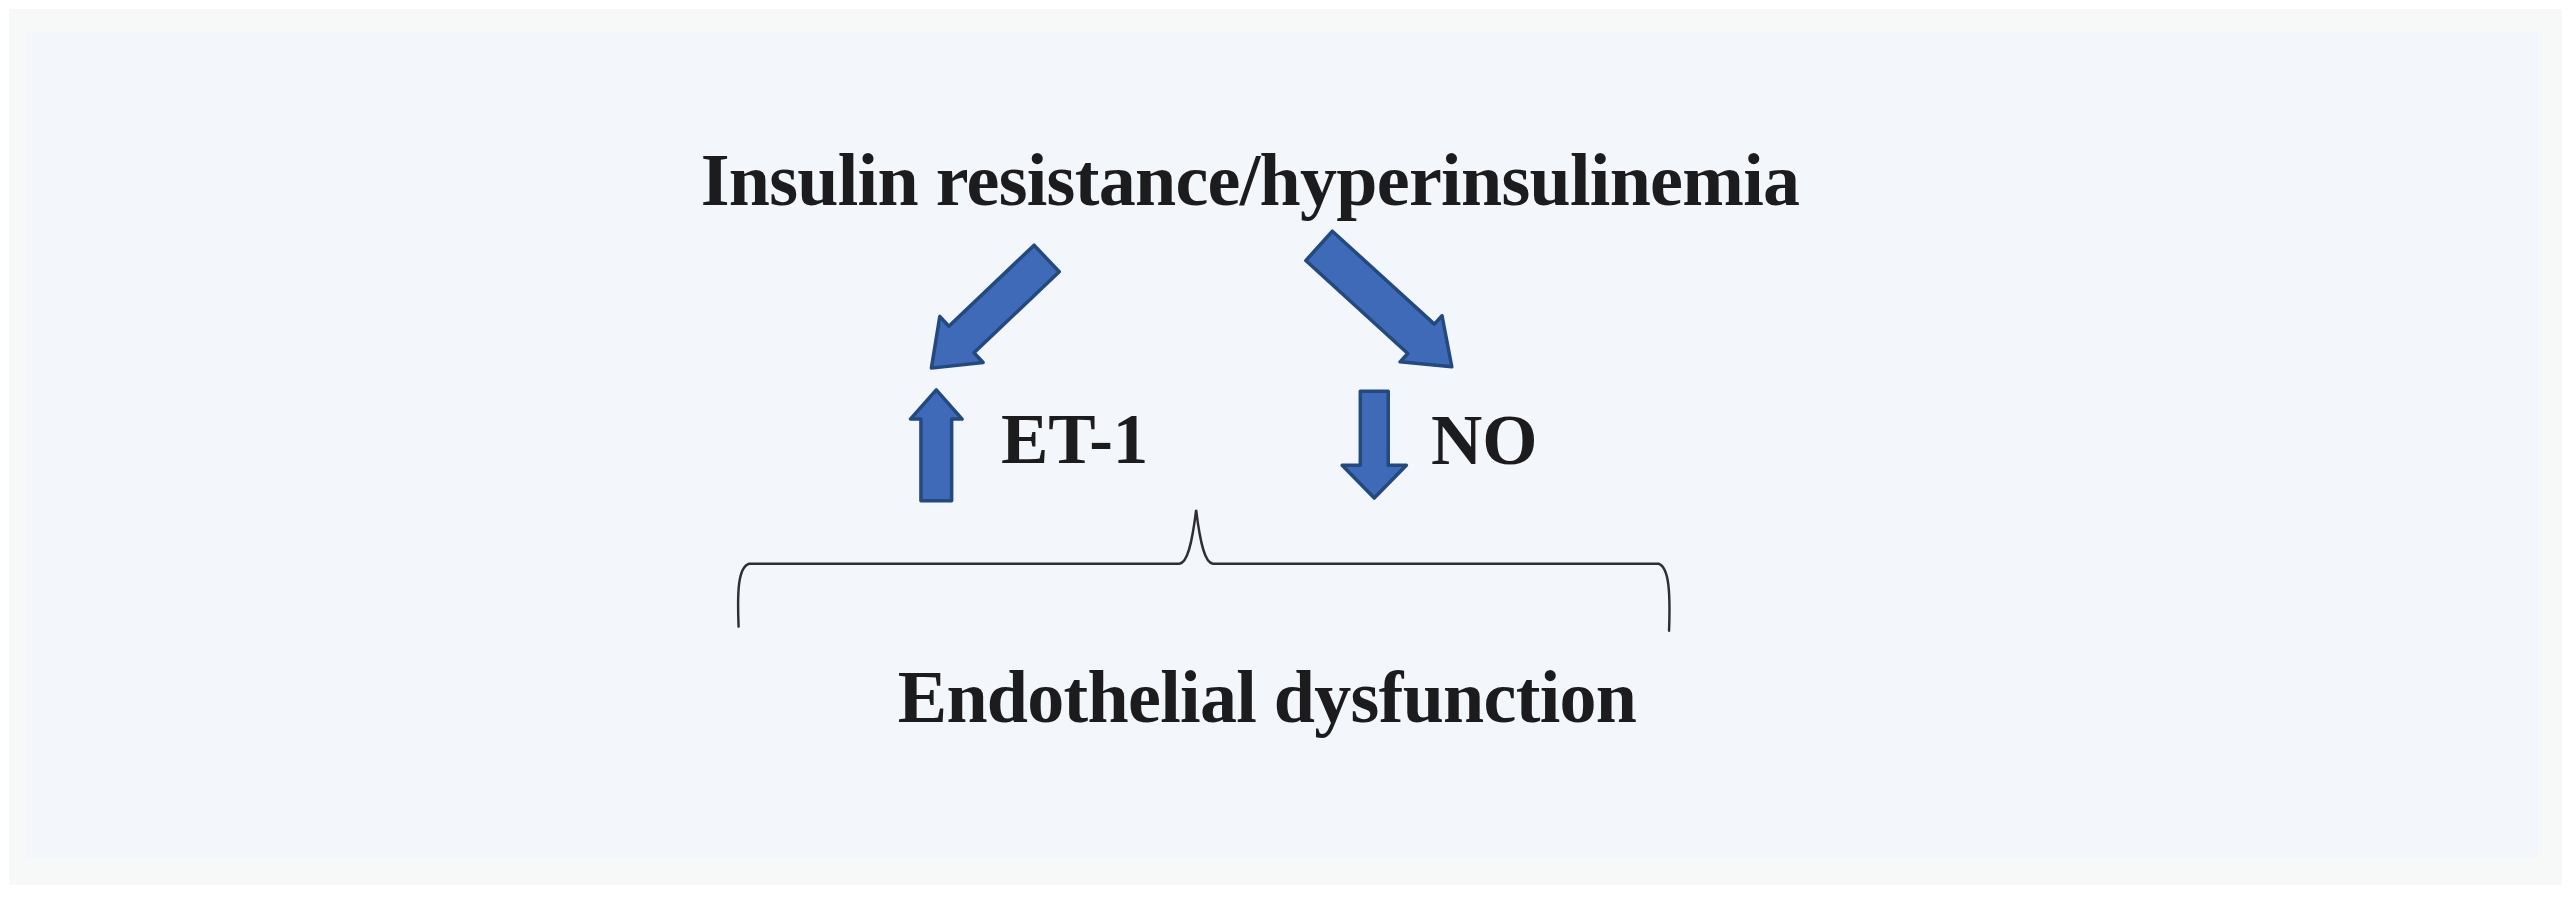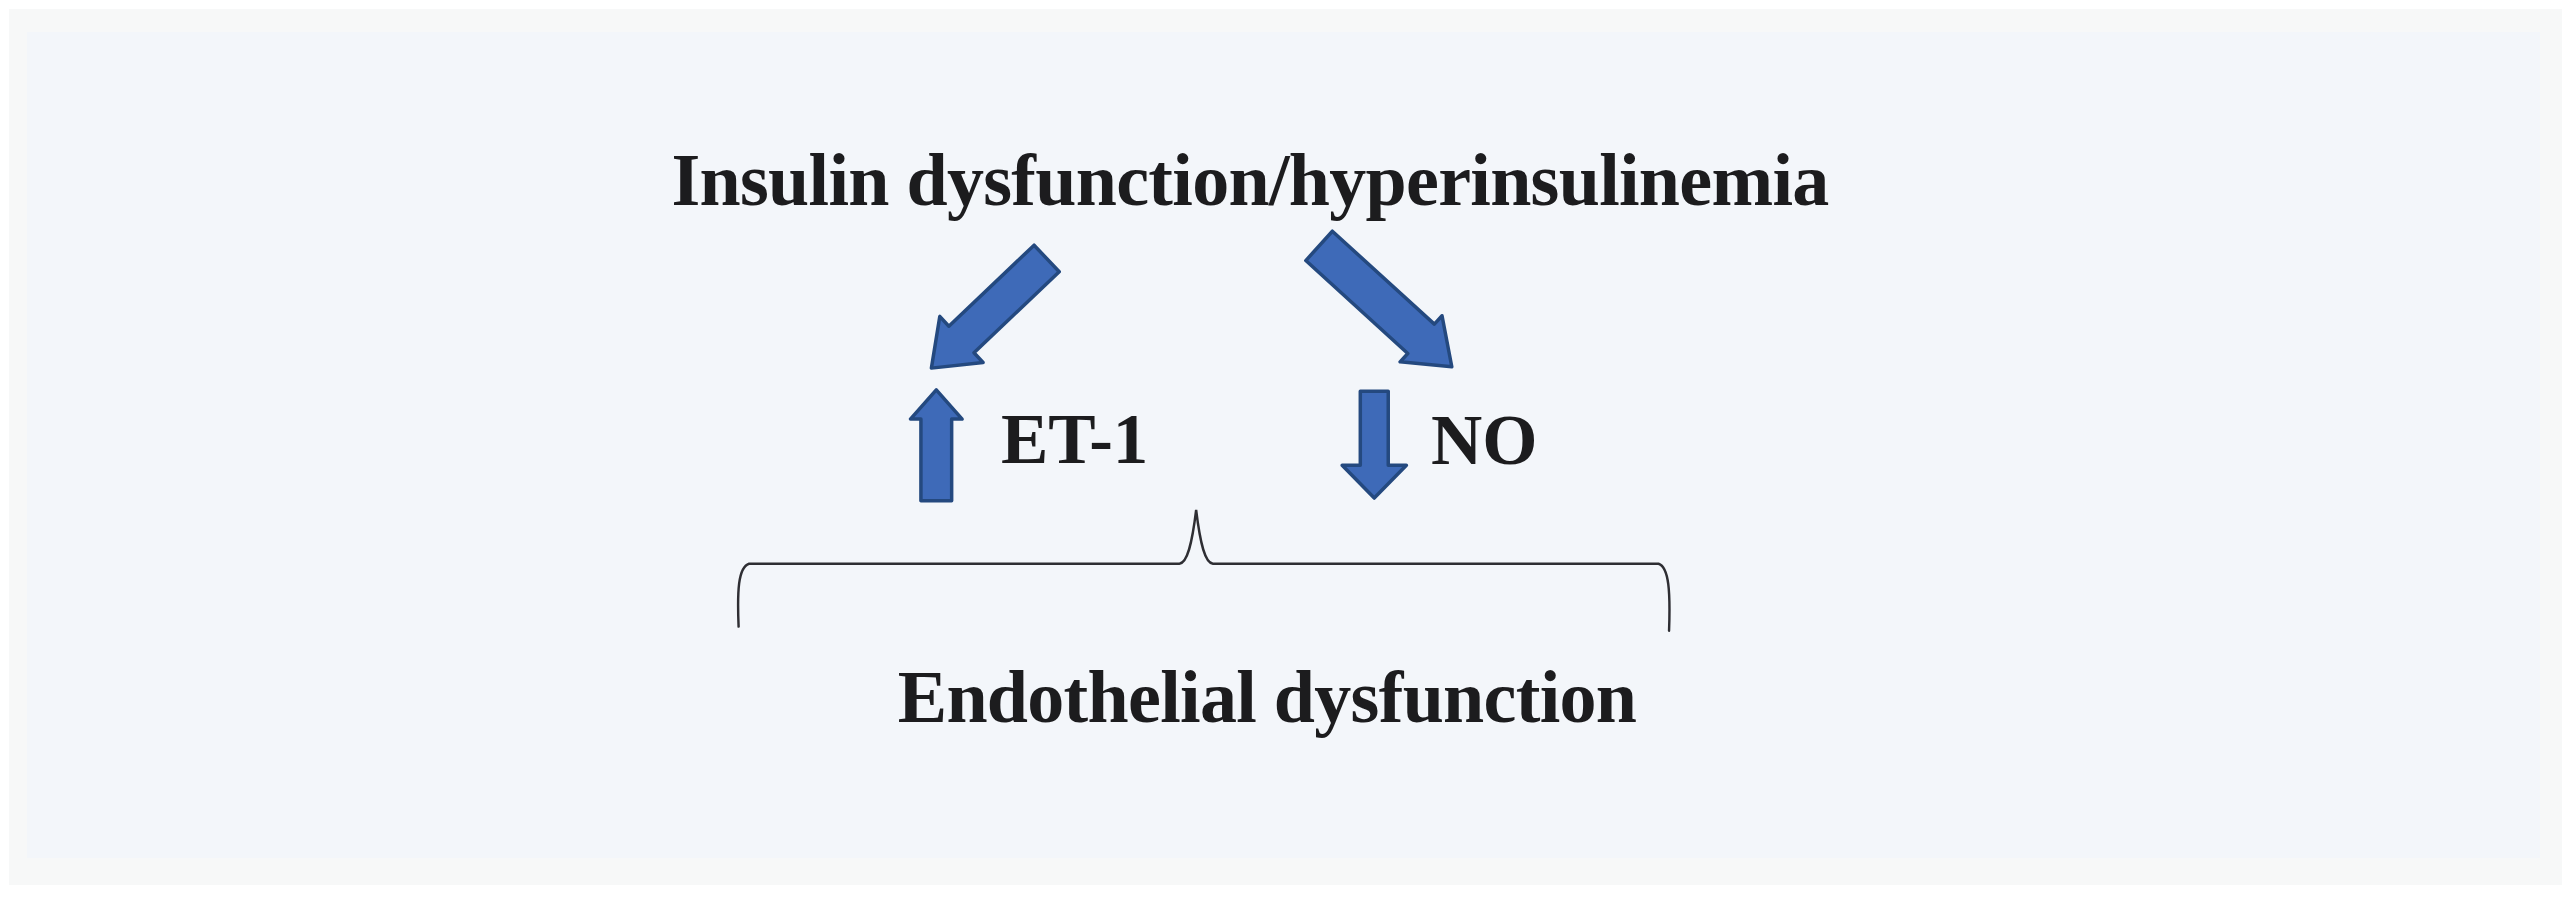--- a/index.html
+++ b/index.html
@@ -89,21 +89,21 @@
 
     <path class="block-arrow" d="M1869,373 L2015,506 L2004,518 L2078,525 L2064,452 L2053,464 L1907,331 Z"></path>
 
     <path class="block-arrow" d="M1318,717 L1318,600 L1303,600 L1340,558 L1377,600 L1362,600 L1362,717 Z"></path>
 
     <path class="block-arrow" d="M1947,560 L1947,666 L1921,666 L1967,713 L2013,666 L1987,666 L1987,560 Z"></path>
 
     <path class="brace" d="M1057,897 C1055,848 1056,812 1072,807 L1688,807 C1699,806 1706,780 1712,730 C1718,780 1725,806 1736,807 L2374,807 C2389,812 2391,848 2389,903"></path>
   </svg>
 
-  <div class="label title">Insulin dysfunction/hyperinsulinemia</div>
+  <div class="label title">Insulin resistance/hyperinsulinemia</div>
 
   <div class="label et1-label">ET-1</div>
 
   <div class="label no-label">NO</div>
 
   <div class="label outcome">Endothelial dysfunction</div>
 </div>
 
 
 </body></html>

